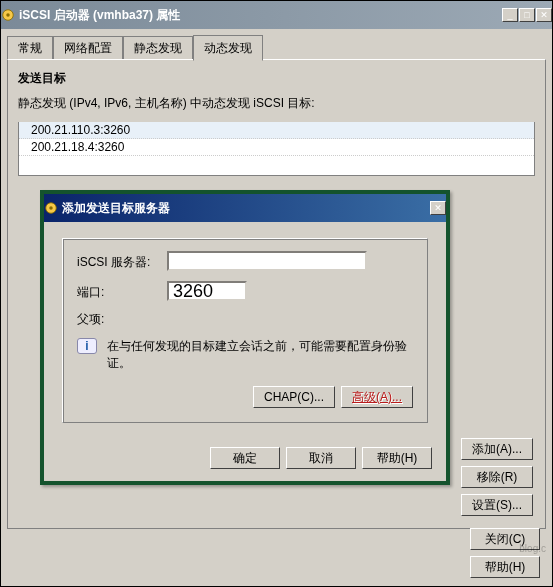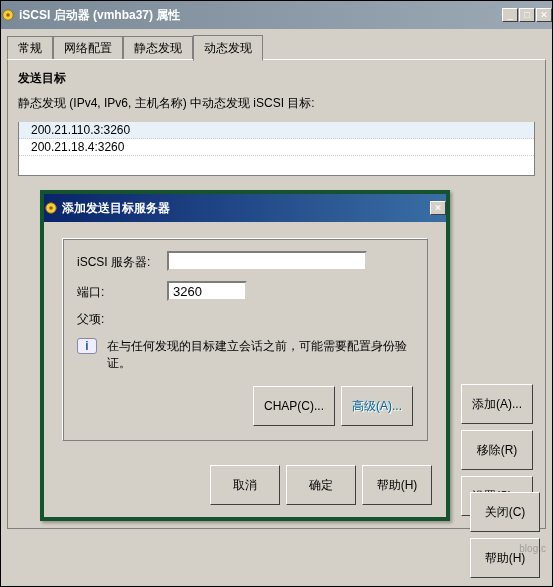--- a/index.html
+++ b/index.html
@@ -20,31 +20,31 @@
 .section-title { font-weight: bold; margin-bottom: 8px; }
 .hint { margin-bottom: 10px; }
 
 .listhead { display: flex; border: 1px solid #808080; background: #d4d0c8; }
 .listhead .col { padding: 2px 6px; border-right: 1px solid #fff; border-left: 1px solid #808080; background: #d4d0c8; border-top: 1px solid #fff; border-bottom: 1px solid #808080; }
 .listbody { border: 1px solid #808080; border-top: none; background: #fff; height: 54px; overflow: auto; }
 .row { padding: 1px 12px; border-bottom: 1px dotted #ccc; cursor: default; }
 .row.sel { background: #e8f0f8; }
 
 .btnrow { position: absolute; right: 12px; display: flex; gap: 6px; flex-direction: column; }
-.btn { min-width: 70px; height: 40px; background: #d4d0c8; border: 1px solid #fff; border-right-color: #404040; border-bottom-color: #404040; padding: 0 10px; cursor: pointer; display: inline-flex; align-items: center; justify-content: center; }
-.btn.disabled { color: #0369a1; text-shadow: 1px 1px #fff; cursor: default; }
+.btn { min-width: 70px; height: 22px; background: #d4d0c8; border: 1px solid #fff; border-right-color: #404040; border-bottom-color: #404040; padding: 0 10px; cursor: pointer; display: inline-flex; align-items: center; justify-content: center; }
+.btn.disabled { color: #b91c1c; text-shadow: 1px 1px #fff; cursor: default; text-decoration: underline; }
 
 
 .modal { position: absolute; left: 40px; top: 190px; width: 410px; background: #d4d0c8; border: 4px solid #14532d; box-shadow: 2px 2px 3px rgba(0,0,0,0.3); }
 .modal .titlebar { background: linear-gradient(to right, #0a246a, #3a6ea5); }
 .modal-body { padding: 16px 18px; }
 .group { border: 1px solid #808080; border-top-color: #fff; border-left-color: #fff; box-shadow: inset 1px 1px #808080; padding: 12px 14px 14px; }
 .formrow { display: flex; align-items: flex-end; margin-bottom: 10px; }
 .formrow label { width: 90px; }
-.txtinput { border: 2px inset #d4d0c8; background: #fff; height: 20px; padding: 0 4px; font-size: 13px; }
+.txtinput { border: 2px inset #d4d0c8; background: #fff; height: 20px; padding: 0 4px; font-size: 18px; }
 .txtinput.wide { width: 200px; }
 .txtinput.narrow { width: 80px; }
 .info { display: flex; gap: 10px; margin-top: 6px; }
 .info .icon { width: 20px; flex: none; color: #1e5aa8; font-weight: bold; border: 1px solid #88a; border-radius: 3px; text-align: center; height: 16px; line-height: 14px; background: #eef; }
 .modal-btns { display: flex; justify-content: flex-end; gap: 6px; padding: 8px 14px 12px; }
 .group-btns { display: flex; justify-content: flex-end; gap: 6px; margin-top: 14px; }
 
 .watermark { position: absolute; right: 6px; bottom: 32px; color: rgba(0,0,0,0.25); font-size: 10px; pointer-events: none; }
 </style>
 </head>
@@ -123,17 +123,17 @@
         <div class="icon">i</div>
         <div>在与任何发现的目标建立会话之前，可能需要配置身份验证。</div>
       </div>
       <div class="group-btns">
         <div class="btn">CHAP(C)...</div>
         <div class="btn disabled">高级(A)...</div>
       </div>
     </div>
   </div>
   <div class="modal-btns">
+    <div class="btn">确定</div>
     <div class="btn">取消</div>
-    <div class="btn">确定</div>
     <div class="btn">帮助(H)</div>
   </div>
 </div>
 
 </body></html>

